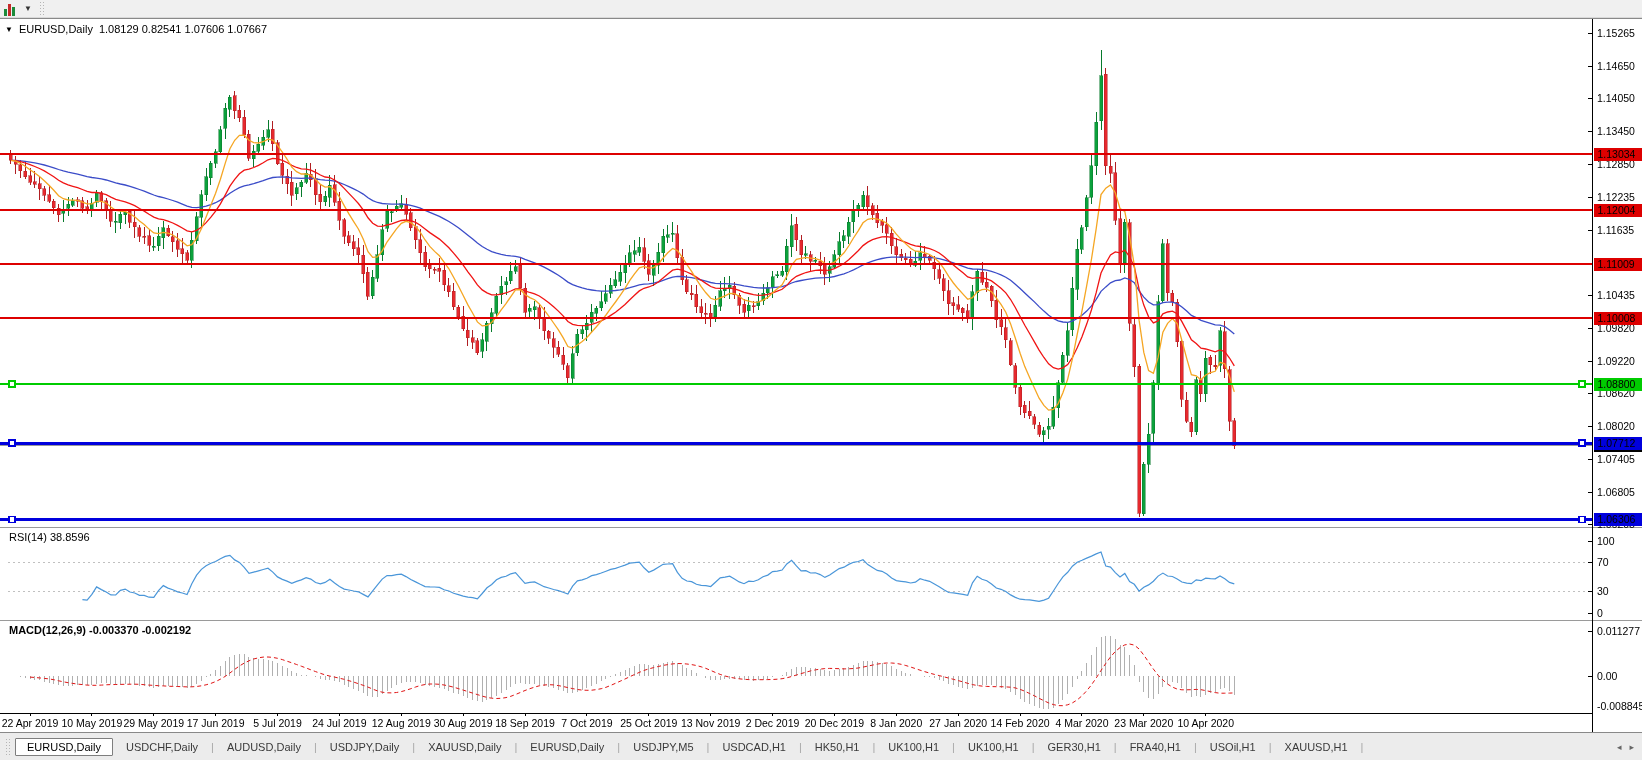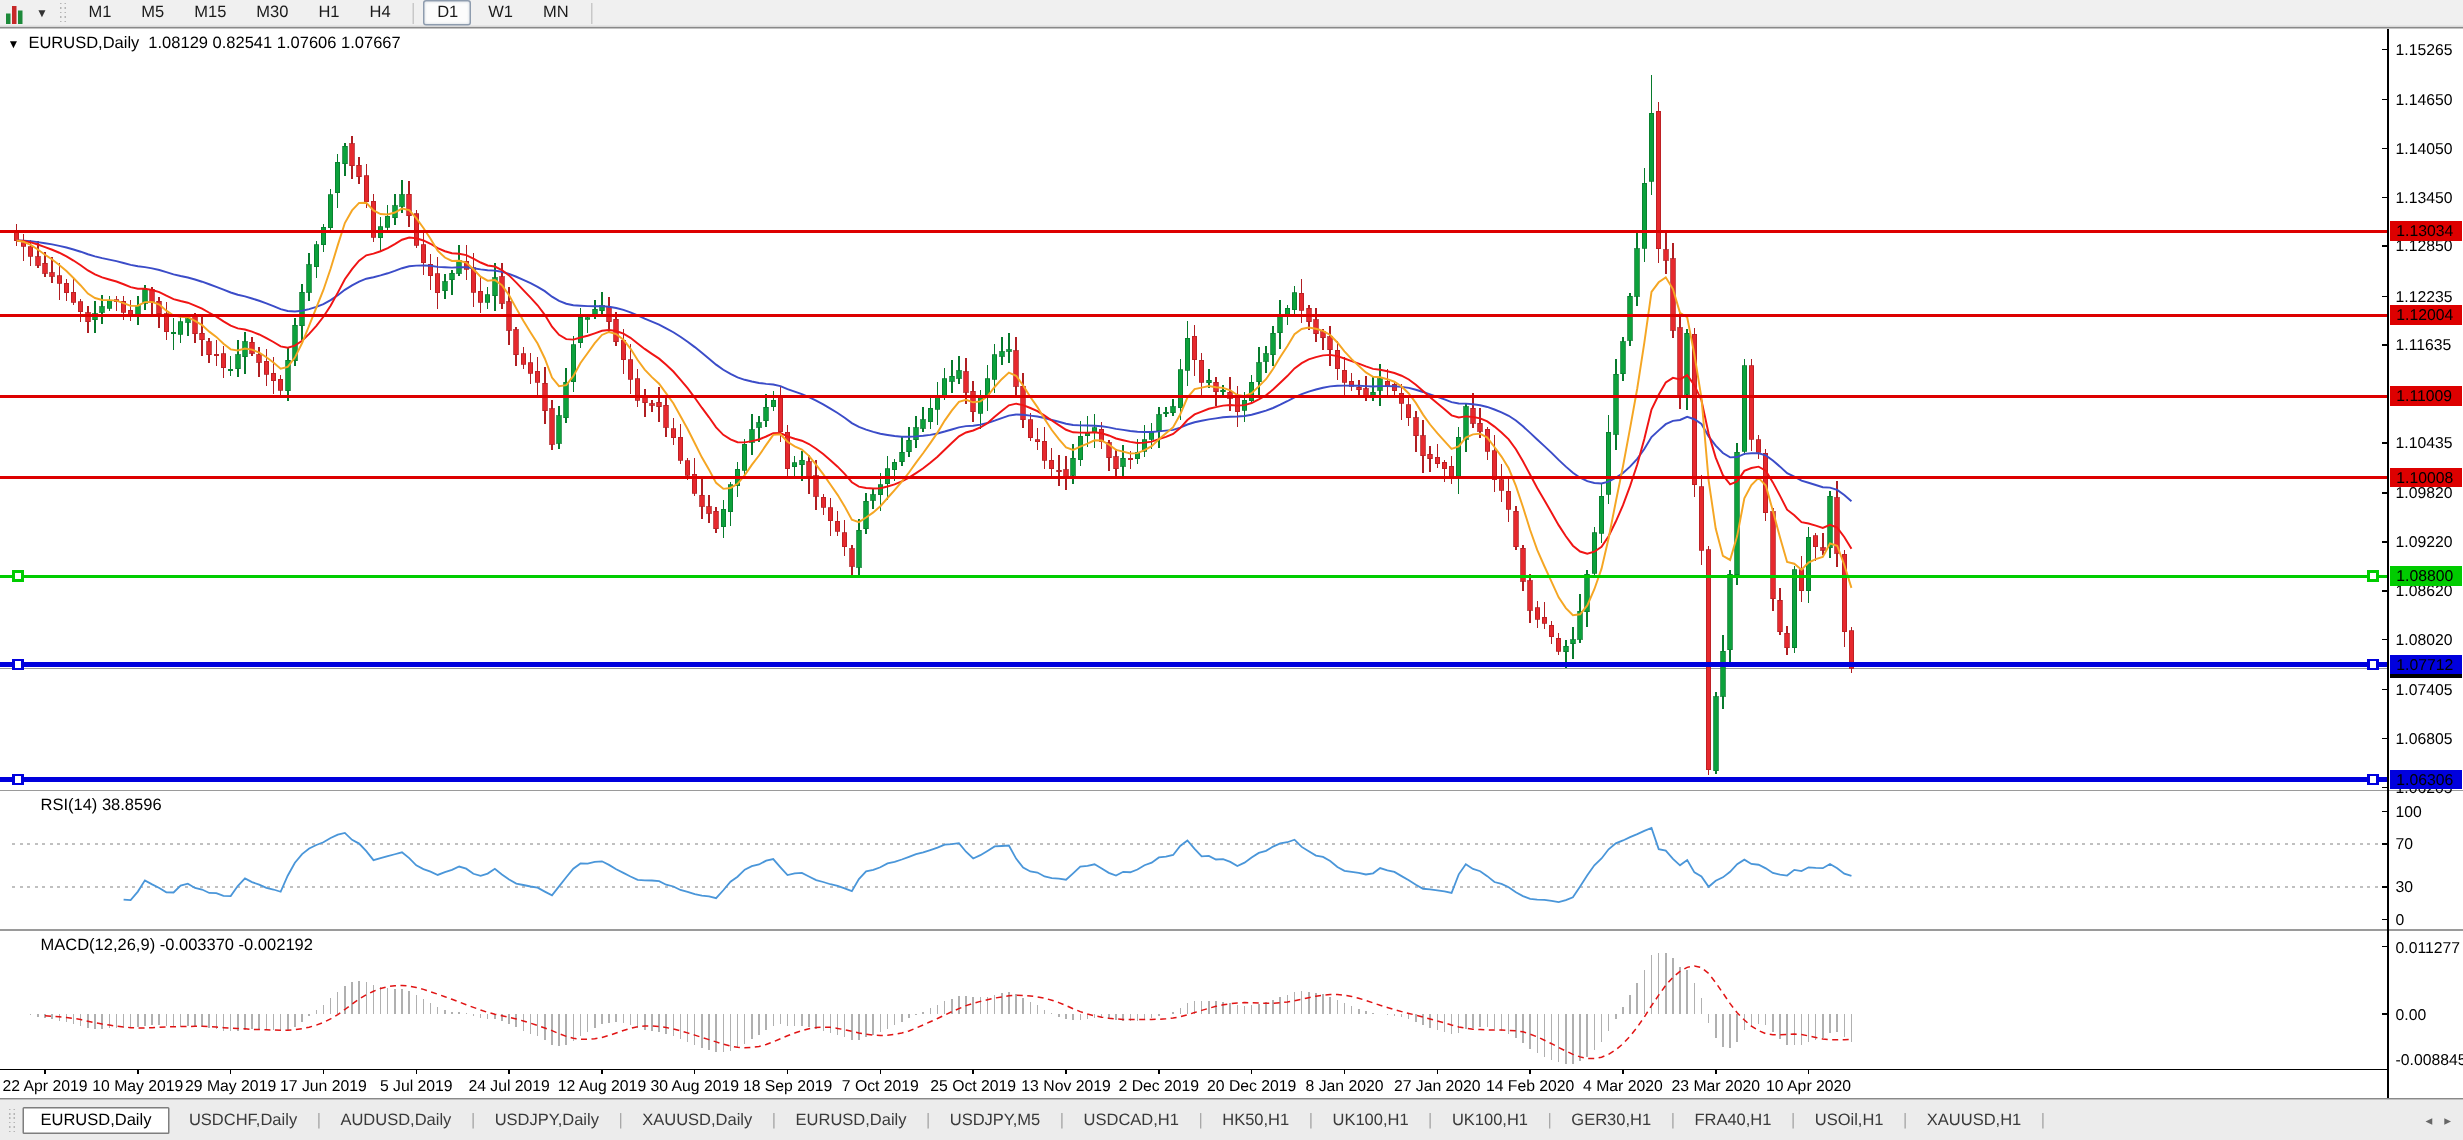--- a/index.html
+++ b/index.html
@@ -18,23 +18,23 @@
   .tfbtn{font-size:11px;color:#1a1a1a;padding:1px 8px;margin:0 1px;border:1px solid transparent;
     border-radius:2px;cursor:pointer;line-height:13px;}
   .tfbtn.active{background:#fcfcfc;border:1px solid #8e9cae;box-shadow:inset 0 0 2px #cfd6de;}
   .tbsep{width:1px;height:14px;background:#c8c8c8;margin:0 5px;}
   
   .chart-window{position:relative;width:1642px;height:715px;background:#fff;
     border-top:1px solid #898989;border-bottom:1px solid #898989;box-sizing:border-box;}
   .chart-title{position:absolute;left:5px;top:4px;font-size:11px;color:#000;display:flex;
     align-items:center;gap:6px;z-index:5;}
   .chart-title .caret{font-size:8px;color:#000;}
-  .pane-label{position:absolute;left:27px;font-size:11px;color:#000;z-index:5;}
+  .pane-label{position:absolute;left:9px;font-size:11px;color:#000;z-index:5;}
   #rsi-label{top:512px;}
-  #macd-label{top:605px;}
+  #macd-label{top:605px;font-weight:bold;}
   svg{position:absolute;left:0;top:0;}
   text{font-family:"Liberation Sans",sans-serif;font-size:10.5px;fill:#000;}
   
   .tabbar{height:27px;background:#ececec;display:flex;align-items:center;padding:0 4px 0 2px;
     box-sizing:border-box;}
   .tab{font-size:11px;color:#3a3a3a;padding:3px 9px;white-space:nowrap;cursor:pointer;}
   .tab.active{background:#fff;border:1px solid #7e7e7e;color:#000;padding:2px 11px;border-radius:1px;}
   .tabsep{color:#a8a8a8;font-size:11px;}
   .tab-arrows{margin-left:auto;display:flex;gap:8px;color:#666;font-size:9px;padding-right:4px;}
   .tab-arrows span{cursor:pointer;}
@@ -43,33 +43,20 @@
 <body>
 
 <div class="toolbar">
   <div class="tb-icon">
     <i style="height:7px"></i>
       <i style="height:12px"></i>
       <i style="height:9px"></i>
   </div>
   <span class="tb-caret">▼</span>
   <div class="grip"></div>
-  <div id="tf-group" style="display:flex;align-items:center;">
-      <div class="tfbtn">M1</div>
-      <div class="tfbtn">M5</div>
-      <div class="tfbtn">M15</div>
-      <div class="tfbtn">M30</div>
-      <div class="tfbtn">H1</div>
-      <div class="tfbtn">H4</div>
-      <div class="tbsep"></div>
-      <div class="tfbtn active">D1</div>
-      <div class="tfbtn">W1</div>
-      <div class="tfbtn">MN</div>
-      <div class="tbsep"></div>
-    </div>
 </div>
 
 <div class="chart-window">
   <div class="chart-title">
     <span class="caret">▼</span>
     <span>EURUSD,Daily</span>
     <span>1.08129 0.82541 1.07606 1.07667</span>
   </div>
   <div class="pane-label" id="rsi-label">RSI(14) 38.8596</div>
   <div class="pane-label" id="macd-label">MACD(12,26,9) -0.003370 -0.002192</div>

